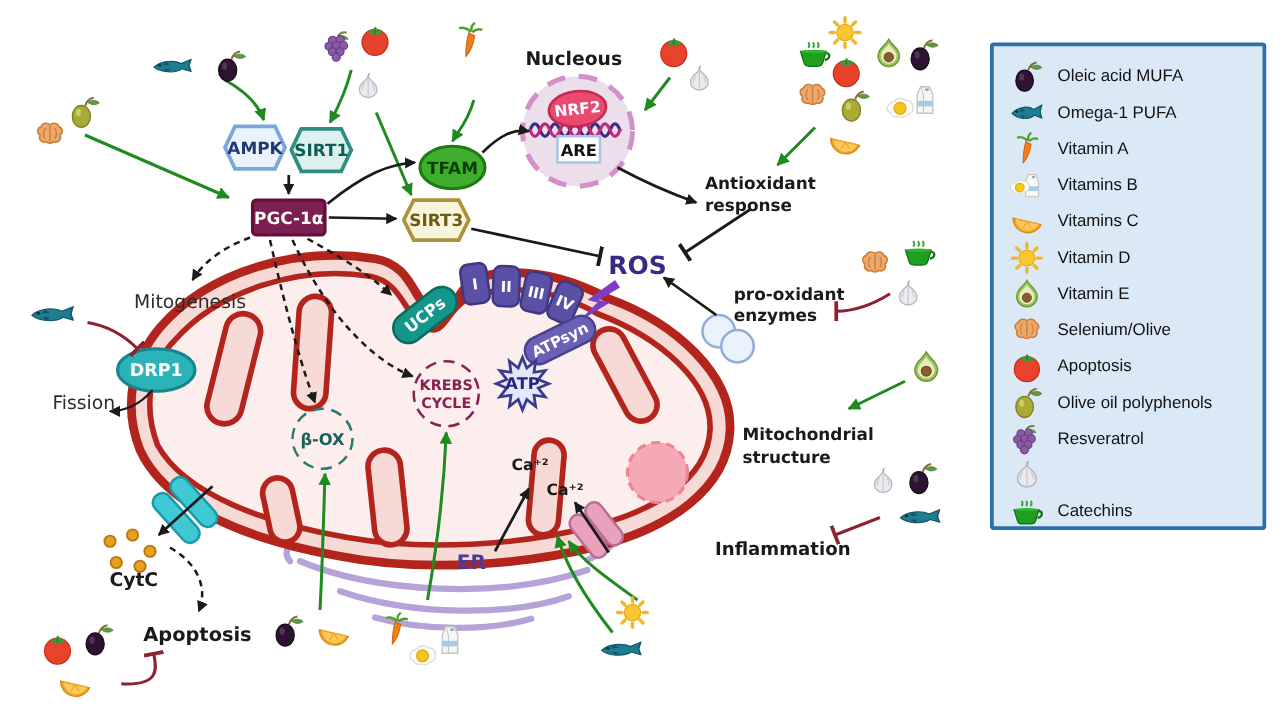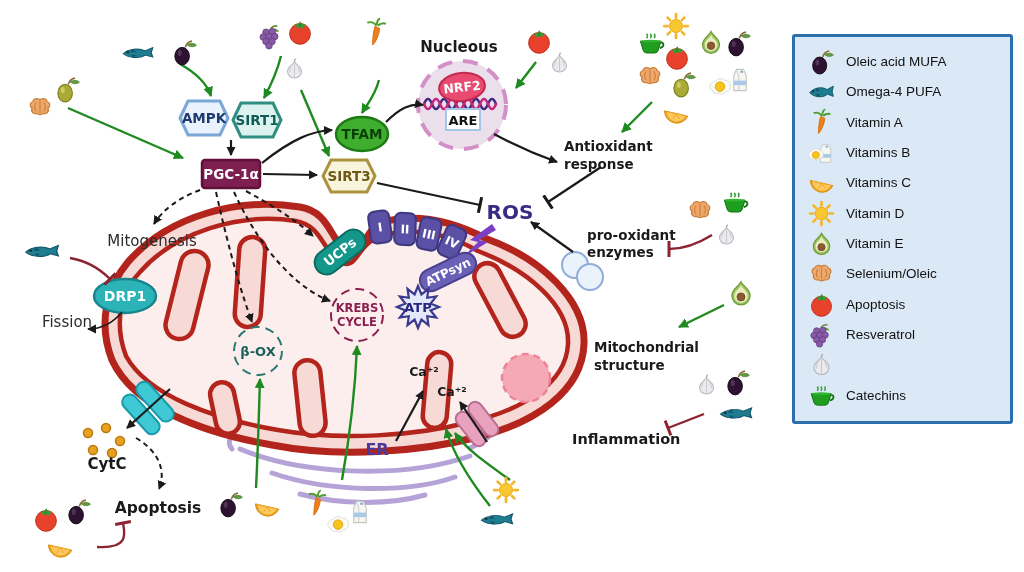--- a/index.html
+++ b/index.html
@@ -549,21 +549,21 @@
   </div>
   <div class="lrow">
     <span class="licon">
           <svg viewBox="0 0 24 24" preserveAspectRatio="none">
             <path d="M2.2 12.2 C5.5 8 12.5 6.8 16.6 9.6 L21.8 6.8 20.8 11.2 21.8 15.2 17 13.4 C13 16.8 5.8 16 2.2 12.2 z" fill="#1f7d92" stroke="#145468" stroke-width="0.8"></path>
             <path d="M8.5 8.4 L10.8 10.7 6.8 10.9 z" fill="#145468"></path>
             <path d="M9 15.6 L11 13.5 7.4 13.3 z" fill="#145468"></path>
             <circle cx="5.2" cy="11" r="0.9" fill="#0b2e3c"></circle>
           </svg>
         </span>
-    <span class="llab">Omega-4 PUFA</span>
+    <span class="llab">Omega-1 PUFA</span>
   </div>
   <div class="lrow">
     <span class="licon">
           <svg viewBox="0 0 24 24">
             <path d="M12.5 6.5c-2-2.5-5-3-7-2.2M12.8 6c-.2-2.5.8-4.2 2.2-5M13.4 6.6c2-1.8 4.2-2.2 6-1.4" stroke="#4f9e2f" stroke-width="1.5" fill="none"></path>
             <path d="M11.3 7 L14.8 8.6 C14 14 12 18.5 9.5 21 C9.5 16 10 11 11.3 7z" fill="#ef7f1d" stroke="#d2690f" stroke-width="0.7"></path>
           </svg>
         </span>
     <span class="llab">Vitamin A</span>
   </div>
@@ -612,31 +612,42 @@
         </span>
     <span class="llab">Vitamin E</span>
   </div>
   <div class="lrow">
     <span class="licon">
           <svg viewBox="0 0 24 24">
             <path d="M12 5.5C10.5 3.8 7 4.2 6.3 6.8 3.8 7.3 3.4 10.8 5.6 12 4.3 14.8 7 17.3 9.6 16.3c.9 1.2 3.9 1.2 4.8 0 2.6 1 5.3-1.5 4-4.3 2.2-1.2 1.8-4.7-.7-5.2C17 4.2 13.5 3.8 12 5.5z" fill="#efa86b" stroke="#c8803c" stroke-width="1"></path>
             <path d="M12 6v10M9 7.5c-1.5 2-1.5 5 0 7M15 7.5c1.5 2 1.5 5 0 7" stroke="#c8803c" stroke-width="0.9" fill="none"></path>
           </svg>
         </span>
-    <span class="llab">Selenium/Oleic</span>
+    <span class="llab">Selenium/Olive</span>
   </div>
   <div class="lrow">
     <span class="licon">
           <svg viewBox="0 0 24 24">
             <circle cx="12" cy="13.5" r="8.3" fill="#e8422c" stroke="#c22f1b" stroke-width="0.8"></circle>
             <path d="M12 3.5c-.8 1.8-2.8 2.8-4.8 2.6 1.6 1 2.5 2 2.9 3.4 1.1-1.5 3.5-1.5 4.2 0 .4-1.4 1.3-2.4 2.9-3.4-2 .2-4-.8-4.8-2.6z" fill="#3e9a35"></path>
             <path d="M12 5.2v2.6" stroke="#2f7d28" stroke-width="1.2"></path>
           </svg>
         </span>
     <span class="llab">Apoptosis</span>
+  </div>
+  <div class="lrow">
+    <span class="licon">
+          <svg viewBox="0 0 24 24">
+            <path d="M13 7.5c.8-2.8 2.8-4.6 5.4-5" stroke="#8a6a33" stroke-width="1.3" fill="none"></path>
+            <path d="M14.5 5.5c2.8-1.8 5.6-1.6 7.5.3-2.4 1.7-5 1.6-7.5-.3z" fill="#5f9a3f" stroke="#4a7d30" stroke-width="0.5"></path>
+            <ellipse cx="10.5" cy="14.5" rx="5.8" ry="7" fill="#a9ab36" stroke="#7f8122" stroke-width="0.9"></ellipse>
+            <ellipse cx="8.6" cy="12" rx="1.6" ry="2.4" fill="#cfd06a" opacity="0.9"></ellipse>
+          </svg>
+        </span>
+    <span class="llab">Olive oil polyphenols</span>
   </div>
   <div class="lrow">
     <span class="licon">
           <svg viewBox="0 0 24 24">
             <path d="M11.5 5.5c1.5-2 3.5-2.8 5.5-2.2" stroke="#6d8a3a" stroke-width="1.3" fill="none"></path>
             <path d="M13 5.2c2.5-.4 4.5.6 5.5 2.4-2.2.7-4.3.1-5.5-2.4z" fill="#5f9a3f"></path>
             <g fill="#8a5aa8" stroke="#63407e" stroke-width="0.7">
               <circle cx="8" cy="8.2" r="2.6"></circle>
               <circle cx="13" cy="7.7" r="2.6"></circle>
               <circle cx="5.8" cy="12" r="2.6"></circle>

